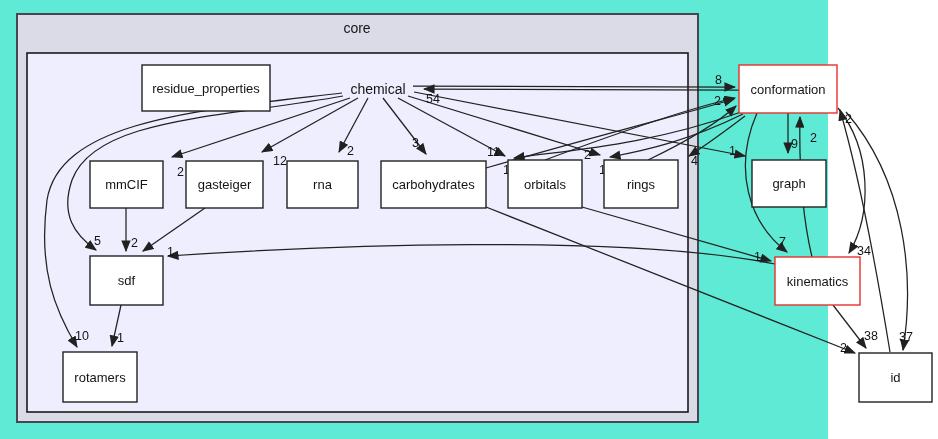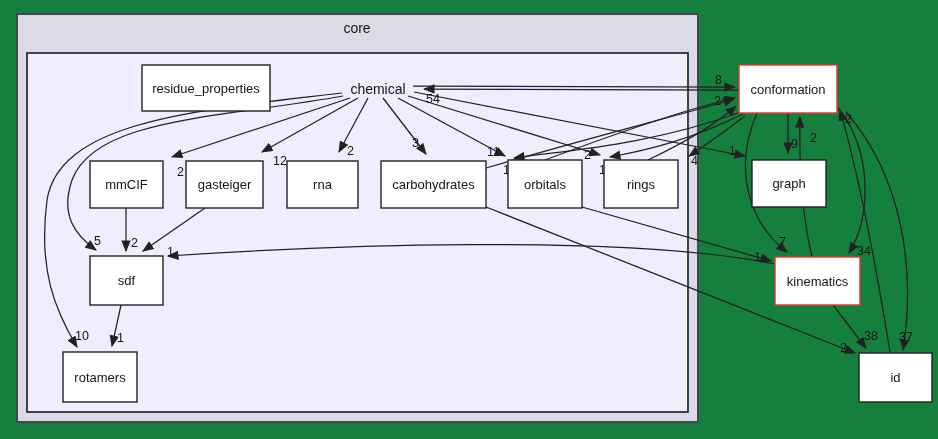--- a/index.html
+++ b/index.html
@@ -1,16 +1,16 @@
 <!DOCTYPE html>
 <html><head>
 <meta charset="utf-8">
 <style>
   html,body{margin:0;padding:0;background:#ffffff;}
-  #stage{position:relative;width:938px;height:439px;background:#15803d;
+  #stage{position:relative;width:828px;height:439px;background:#5eead4;
          font-family:"Liberation Sans", sans-serif;}
   svg{position:absolute;left:0;top:0;}
   text{font-family:"Liberation Sans", sans-serif;fill:#141414;}
   .cluster-label{font-size:14px;}
   .node-label{font-size:13px;}
   .edge-label{font-size:12.5px;}
   .float-label{font-size:14px;}
 </style>
 </head>
 <body>

